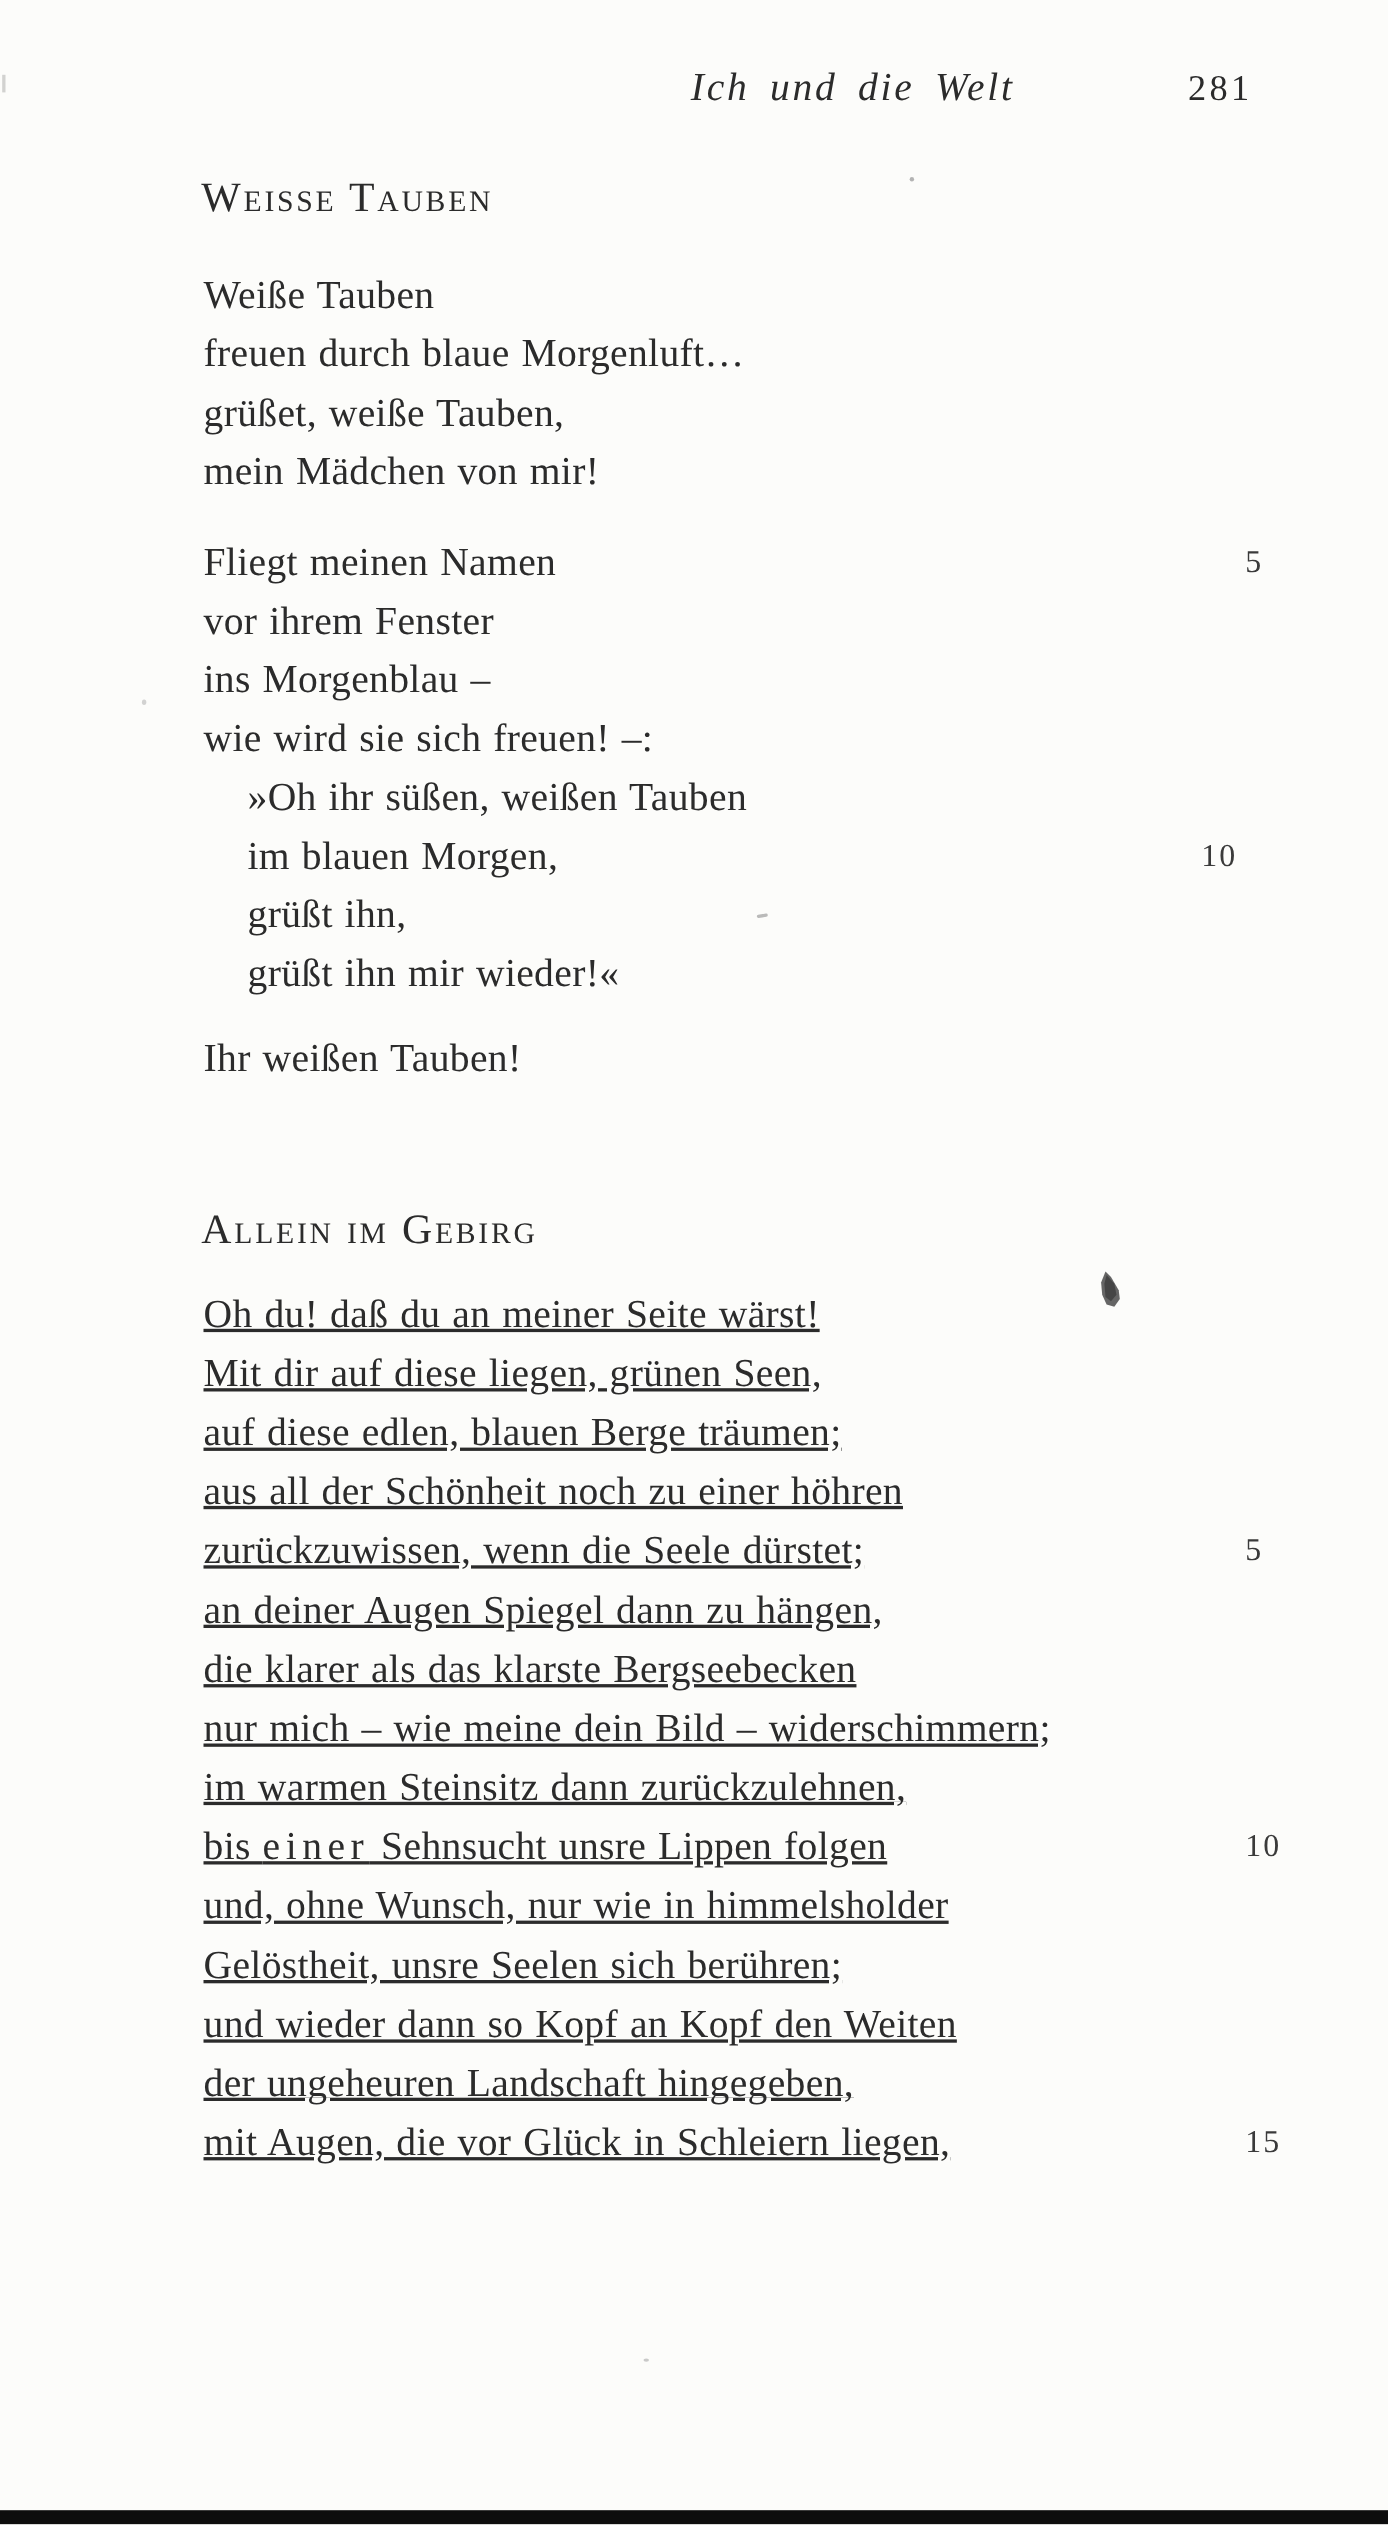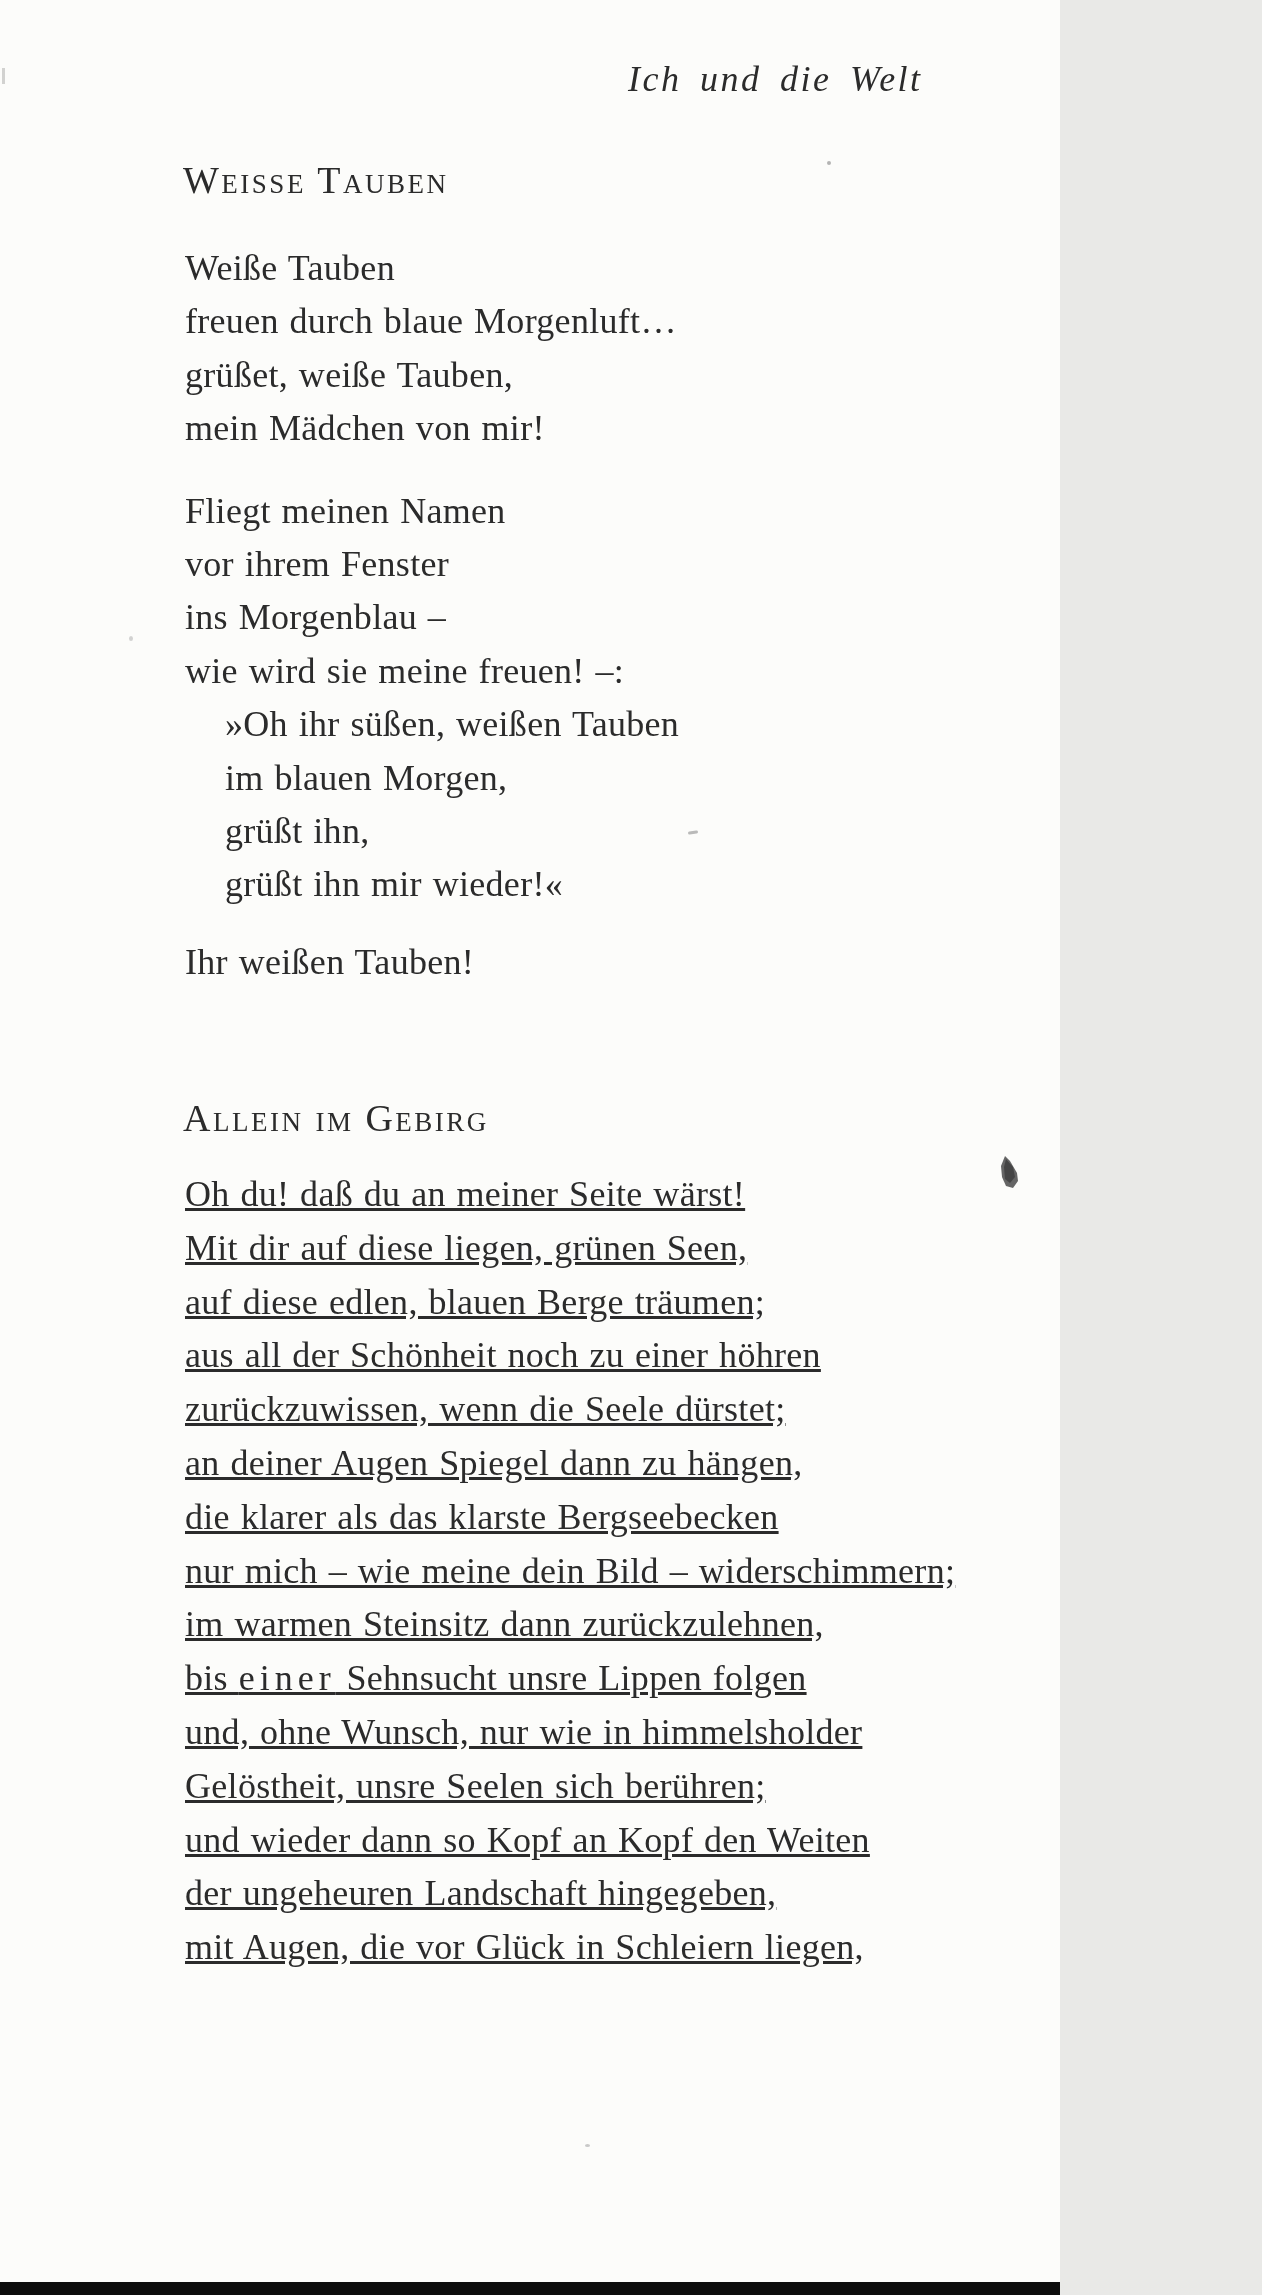--- a/index.html
+++ b/index.html
@@ -3,21 +3,21 @@
 <meta charset="utf-8">
 <style>
   html, body { margin: 0; padding: 0; }
   body {
     width: 1262px; height: 2295px;
     background: #e9e9e7;
     font-family: "Liberation Serif", serif;
   }
   .page {
     position: relative;
-    width: 1060px; height: 2295px;
+    width: 1262px; height: 2295px;
     background: var(--bg, #fcfcfa);
     color: var(--ink, #2b2b2b);
     overflow: hidden;
   }
   .running-header { position: absolute; top: 0; left: 0; width: 100%; height: 110px; }
   .running-title {
     position: absolute; left: 628px; top: 60px;
     font-style: italic; font-size: 36px; line-height: 38px;
     letter-spacing: 2.5px; word-spacing: 7px;
     color: var(--ink, #2b2b2b);
@@ -86,21 +86,21 @@
       <div class="stanza">
         <div class="pline"><span>Weiße Tauben</span></div>
         <div class="pline"><span>freuen durch blaue Morgenluft…</span></div>
         <div class="pline"><span>grüßet, weiße Tauben,</span></div>
         <div class="pline"><span>mein Mädchen von mir!</span></div>
       </div>
       <div class="stanza">
         <div class="pline"><span>Fliegt meinen Namen</span><span class="lnum">5</span></div>
         <div class="pline"><span>vor ihrem Fenster</span></div>
         <div class="pline"><span>ins Morgenblau –</span></div>
-        <div class="pline"><span>wie wird sie meine freuen! –:</span></div>
+        <div class="pline"><span>wie wird sie sich freuen! –:</span></div>
         <div class="pline indent"><span>»Oh ihr süßen, weißen Tauben</span></div>
         <div class="pline indent"><span>im blauen Morgen,</span><span class="lnum">10</span></div>
         <div class="pline indent"><span>grüßt ihn,</span></div>
         <div class="pline indent"><span>grüßt ihn mir wieder!«</span></div>
       </div>
       <div class="stanza">
         <div class="pline"><span>Ihr weißen Tauben!</span></div>
       </div>
     </div>
 

